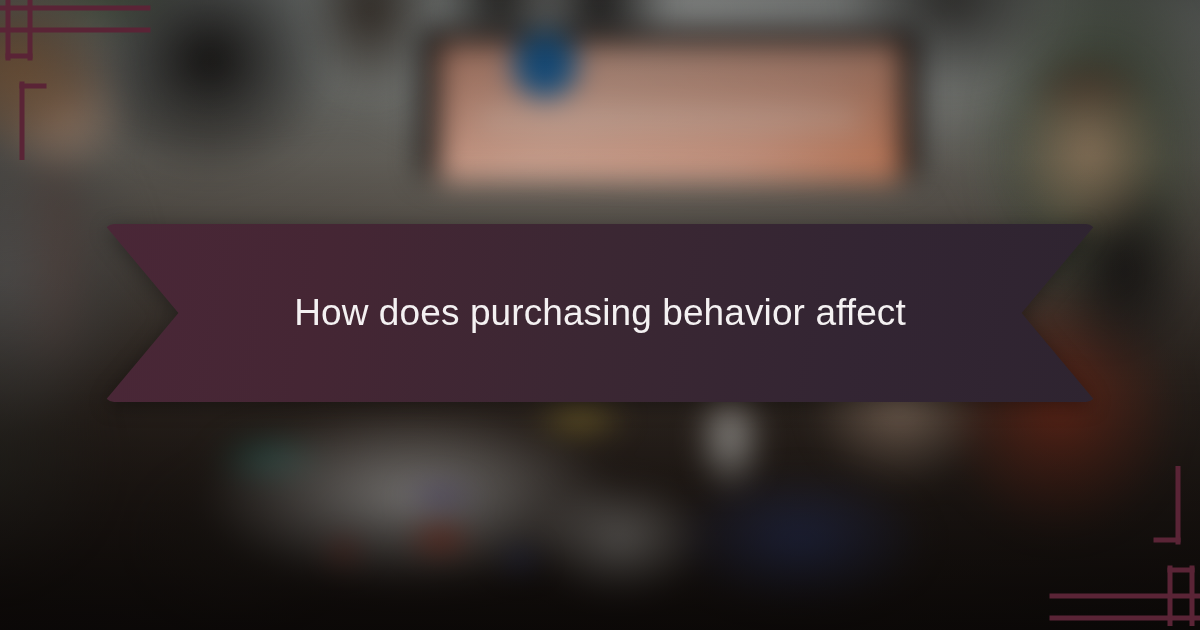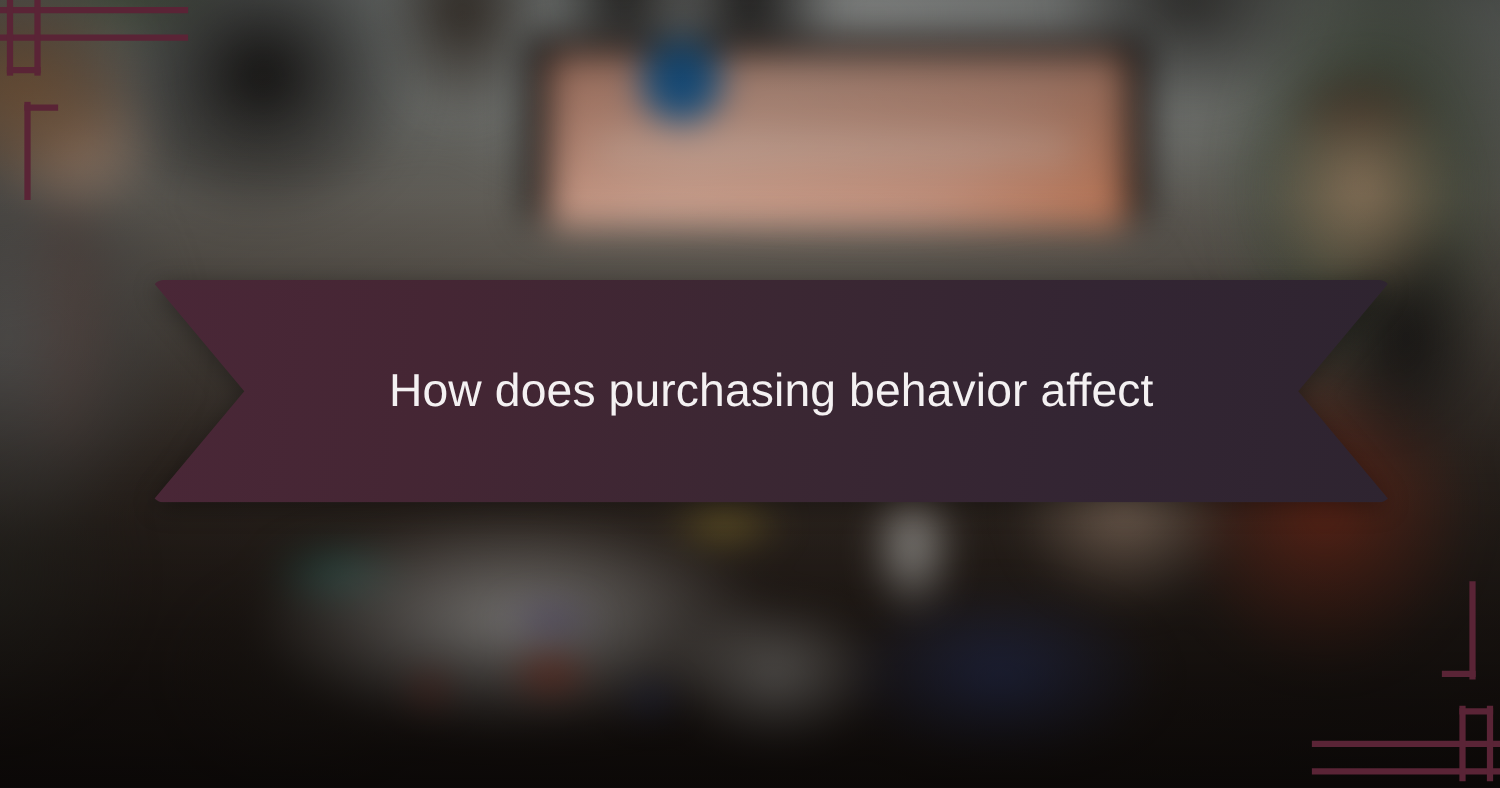--- a/index.html
+++ b/index.html
@@ -147,21 +147,21 @@
   .corner {
     position: absolute;
     pointer-events: none;
   }
   .corner-tl { left: 0; top: 0; }
   .corner-br { right: 0; bottom: 0; }
 
   
   .ribbon {
     position: absolute;
-    left: 121px;
+    left: 104px;
     top: 224px;
     width: 992px;
     height: 178px;
     filter: drop-shadow(0 4px 10px rgba(0,0,0,0.35));
   }
   .ribbon-shape {
     position: absolute;
     inset: 0;
     background: linear-gradient(100deg, #4a2737 0%, #452634 22%, #3b2733 50%, #332533 75%, #2e2430 100%);
     clip-path: polygon(

